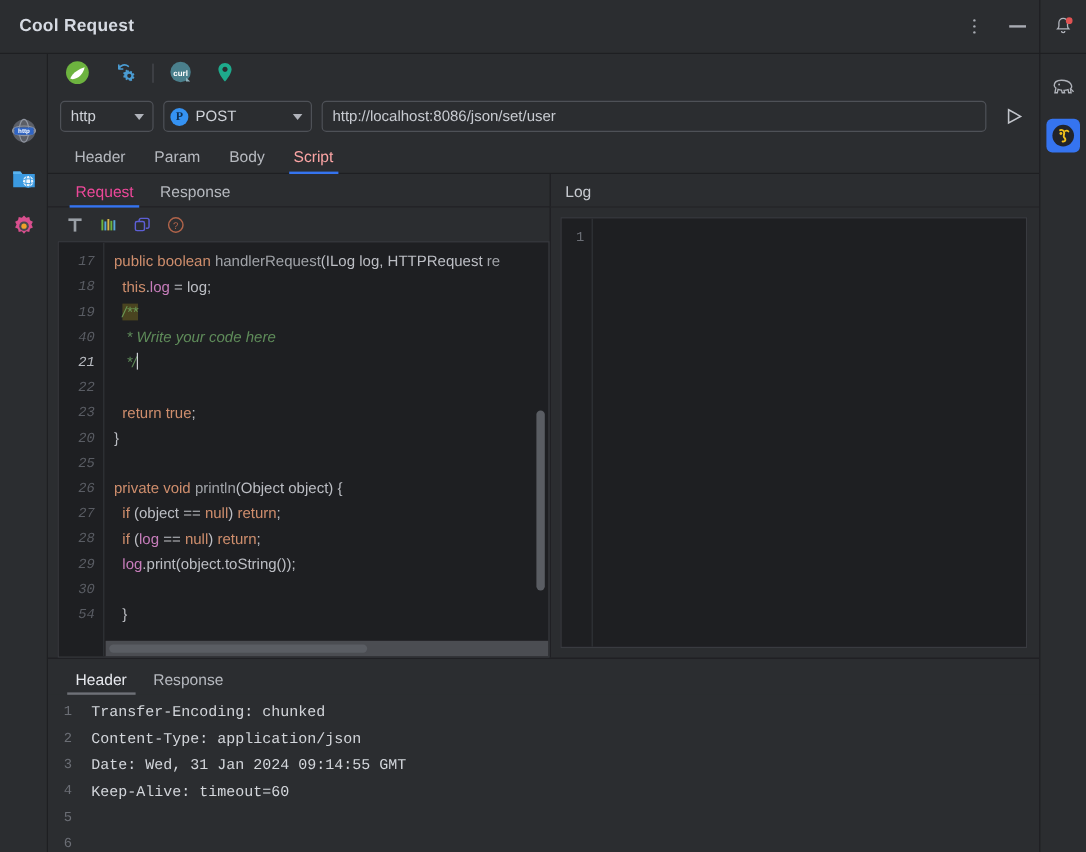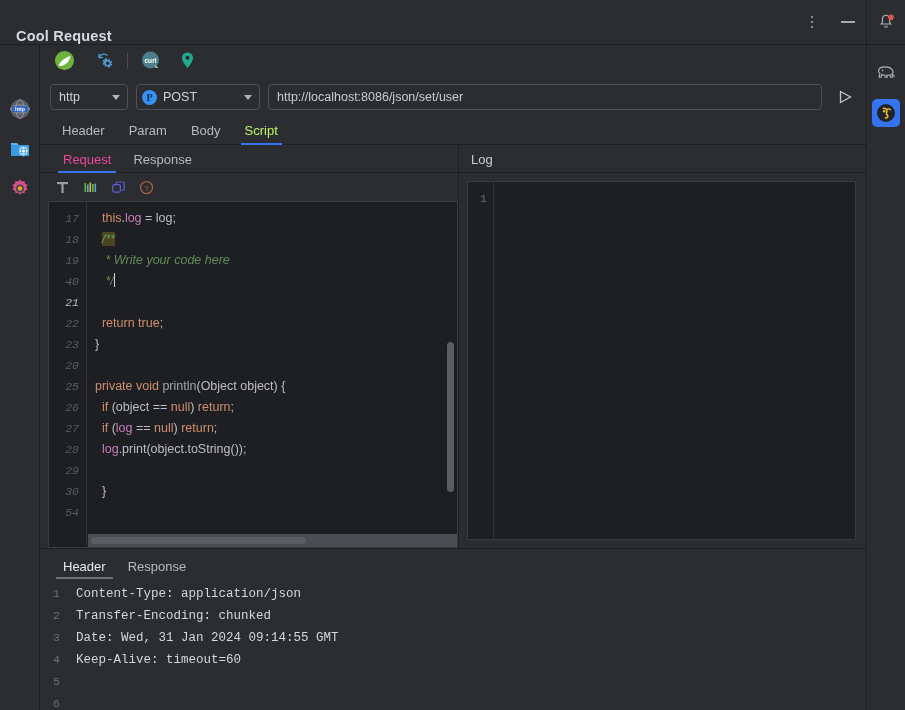--- a/index.html
+++ b/index.html
@@ -10,21 +10,21 @@
     overflow: hidden;
     color: #dfe1e5;
   }
   .app { position: relative; width: 905px; height: 710px; display: flex; flex-direction: column; }
 
   
   .titlebar {
     height: 45px; min-height: 45px;
     background: #2b2d30;
     border-bottom: 1px solid #1e1f22;
-    display: flex; align-items: flex-end;
+    display: flex; align-items: center;
     position: relative;
   }
   .titlebar .title {
     margin-left: 16px;
     font-size: 14.5px; font-weight: bold;
     color: #d6dae2;
     letter-spacing: .2px;
   }
   .titlebar .tb-right {
     margin-left: auto; display: flex; align-items: center; height: 100%;
@@ -124,21 +124,21 @@
     height: 28px; min-height: 28px;
     display: flex; align-items: flex-end;
     padding-left: 10px;
     border-bottom: 1px solid #1e1f22;
   }
   .mtab {
     padding: 0 12px 6px 12px;
     font-size: 13px; color: #b6b9bf;
     position: relative;
   }
-  .mtab.active { color: #bef264; margin-top: 14px; }
+  .mtab.active { color: #fca5a5; margin-top: 14px; }
   .mtab.active::after {
     content: ""; position: absolute; left: 8px; right: 8px; bottom: -1px;
     height: 2px; background: #3574f0;
   }
 
   
   .subhead {
     height: 28px; min-height: 28px;
     display: flex; align-items: flex-end;
     border-bottom: 1px solid #1e1f22;
@@ -468,20 +468,21 @@
               <div>20</div>
               <div>25</div>
               <div>26</div>
               <div>27</div>
               <div>28</div>
               <div>29</div>
               <div>30</div>
               <div>54</div>
             </div>
             <div class="code-area">
+              <div class="cline"><span class="kw">public boolean </span><span class="meth">handlerRequest</span><span class="plain">(</span><span class="typ">ILog log</span><span class="plain">, </span><span class="typ">HTTPRequest</span><span class="meth"> re</span></div>
               <div class="cline">  <span class="kw">this</span><span class="plain">.</span><span class="fld">log</span><span class="plain"> = log;</span></div>
               <div class="cline">  <span class="cmt-hl">/**</span></div>
               <div class="cline">   <span class="cmt">* Write your code here</span></div>
               <div class="cline">   <span class="cmt">*/</span><span class="caret-bar"></span></div>
               <div class="cline"> </div>
               <div class="cline">  <span class="kw">return true</span><span class="plain">;</span></div>
               <div class="cline"><span class="plain">}</span></div>
               <div class="cline"> </div>
               <div class="cline"><span class="kw">private void </span><span class="meth">println</span><span class="plain">(</span><span class="typ">Object object</span><span class="plain">) {</span></div>
               <div class="cline">  <span class="kw">if</span><span class="plain"> (object == </span><span class="kw">null</span><span class="plain">) </span><span class="kw">return</span><span class="plain">;</span></div>
@@ -518,22 +519,22 @@
         <div class="hdr-view">
           <div class="hdr-gutter">
             <div>1</div>
             <div>2</div>
             <div>3</div>
             <div>4</div>
             <div>5</div>
             <div>6</div>
           </div>
           <div class="hdr-lines">
+            <div>Transfer-Encoding: chunked</div>
             <div>Content-Type: application/json</div>
-            <div>Transfer-Encoding: chunked</div>
             <div>Date: Wed, 31 Jan 2024 09:14:55 GMT</div>
             <div>Keep-Alive: timeout=60</div>
             <div></div>
           </div>
         </div>
       </div>
 
     </div>
 
     <div class="rail right">

